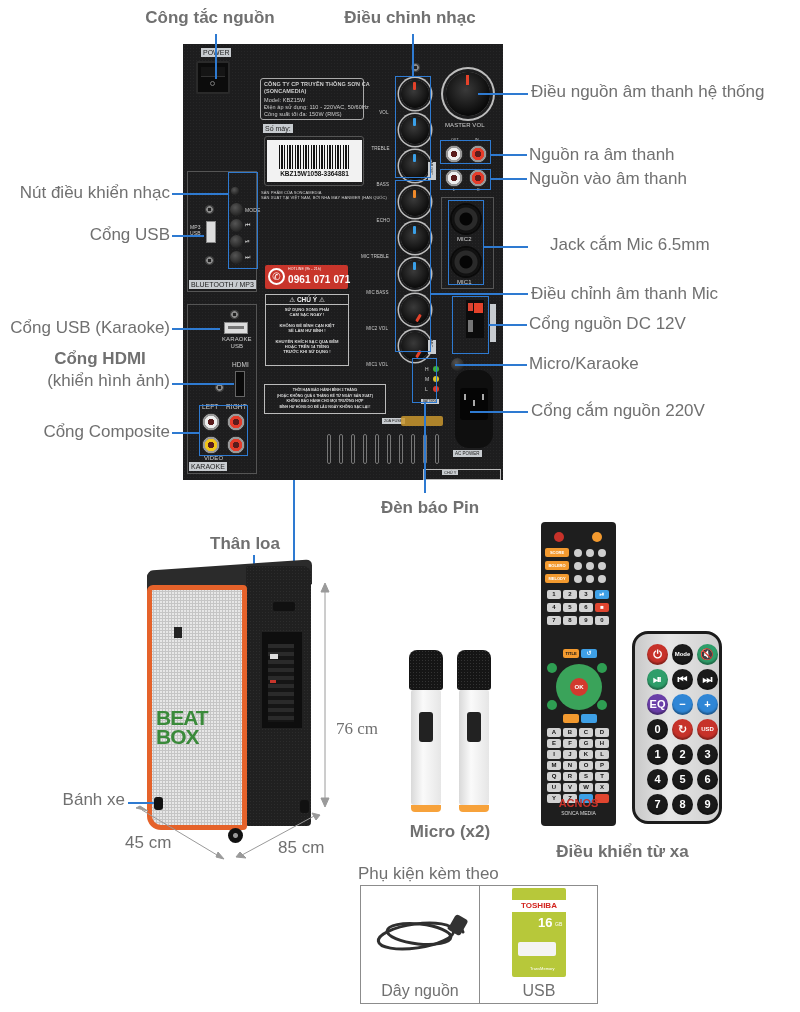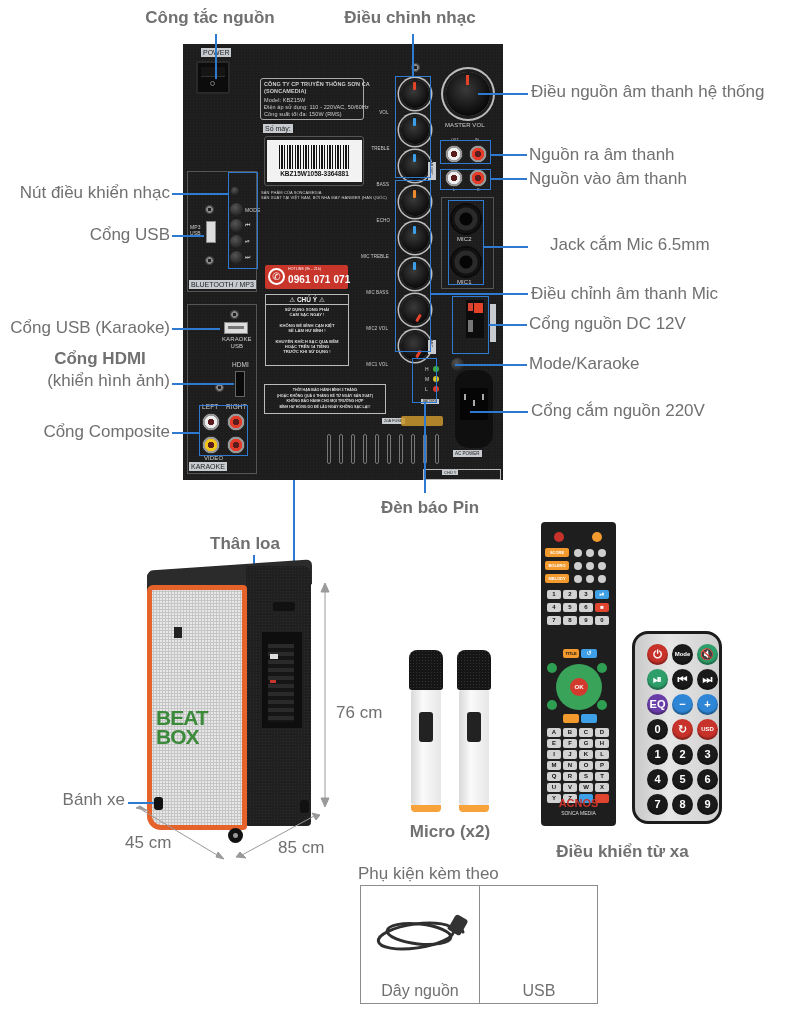--- a/index.html
+++ b/index.html
@@ -282,21 +282,21 @@
 <div class="lbl r" style="left:0;top:318px;width:170px;">Cổng USB (Karaoke)</div>
 <div class="ln hl" style="left:172px;top:328px;width:48px;"></div>
 
 <div class="lbl" style="left:529px;top:314px;">Cổng nguồn DC 12V</div>
 <div class="ln hl" style="left:489px;top:324px;width:38px;"></div>
 
 <div class="lbl c" style="left:30px;top:349px;width:140px;">Cổng HDMI</div>
 <div class="lbl r" style="left:0;top:371px;width:170px;">(khiển hình ảnh)</div>
 <div class="ln hl" style="left:172px;top:383px;width:62px;"></div>
 
-<div class="lbl" style="left:529px;top:354px;">Mode/Karaoke</div>
+<div class="lbl" style="left:529px;top:354px;">Micro/Karaoke</div>
 <div class="ln hl" style="left:455px;top:364px;width:72px;"></div>
 
 <div class="lbl r" style="left:0;top:422px;width:170px;">Cổng Composite</div>
 <div class="ln hl" style="left:172px;top:432px;width:27px;"></div>
 
 <div class="lbl" style="left:531px;top:401px;">Cổng cắm nguồn 220V</div>
 <div class="ln hl" style="left:470px;top:411px;width:58px;"></div>
 
 <div class="ln vl" style="left:424px;top:403px;height:90px;"></div>
 <div class="lbl c" style="left:360px;top:498px;width:140px;">Đèn báo Pin</div>
@@ -336,21 +336,21 @@
     <polygon points="191,17 199,17 195,8"></polygon>
       <polygon points="191,223 199,223 195,232"></polygon>
     <line x1="12" y1="235" x2="92" y2="283"></line>
     <polygon points="10,231 18,236 6,233"></polygon>
       <polygon points="88,277 94,284 86,282"></polygon>
     <line x1="112" y1="280" x2="186" y2="240"></line>
     <polygon points="110,277 116,283 106,282"></polygon>
       <polygon points="182,238 190,240 186,245"></polygon>
   </g>
 </svg>
-<div class="lbl" style="left:336px;top:703px;">76 cm</div>
+<div class="lbl" style="left:336px;top:719px;font-family:Liberation Serif, serif;">76 cm</div>
 <div class="lbl" style="left:125px;top:833px;">45 cm</div>
 <div class="lbl" style="left:278px;top:838px;">85 cm</div>
 
 <div class="mic" style="left:409px;top:650px;">
   <div class="head"></div>
     <div class="body">
       <div class="sw"></div>
     </div>
     <div class="tip"></div>
 </div>
@@ -474,14 +474,21 @@
   <svg class="abs" style="left:10px;top:20px;" width="100" height="55">
     <g fill="none" stroke="#2f2f2f" stroke-width="3" stroke-linecap="round">
       <ellipse cx="45" cy="30" rx="38" ry="12" transform="rotate(-8 45 30)"></ellipse>
       <ellipse cx="48" cy="28" rx="32" ry="10" transform="rotate(6 48 28)"></ellipse>
       <path d="M78 22 q10 -6 14 4"></path>
     </g>
     <rect x="80" y="10" width="14" height="18" rx="3" fill="#333" transform="rotate(30 87 19)"></rect>
   </svg>
   <div class="abs" style="left:0;top:96px;width:118px;text-align:center;font-size:16px;color:#707070;">Dây nguồn</div>
 
+  <div class="abs" style="left:151px;top:2px;width:54px;height:89px;background:#b7c83a;border-radius:2px;">
+    <div class="abs" style="left:0;top:12px;width:54px;height:12px;background:#fff;color:#d2231e;font-size:8px;font-weight:bold;text-align:center;line-height:12px;">TOSHIBA</div>
+    <div class="abs" style="left:26px;top:27px;color:#fff;font-size:13px;font-weight:bold;">16</div>
+    <div class="abs" style="left:43px;top:33px;color:#fff;font-size:5px;">GB</div>
+    <div class="abs" style="left:6px;top:54px;width:38px;height:14px;background:#f4f4f4;border-radius:2px;"></div>
+    <div class="abs" style="left:18px;top:78px;color:#fff;font-size:4px;">TransMemory</div>
+  </div>
   <div class="abs" style="left:119px;top:96px;width:118px;text-align:center;font-size:16px;color:#707070;">USB</div>
 </div>
 
 </body></html>

